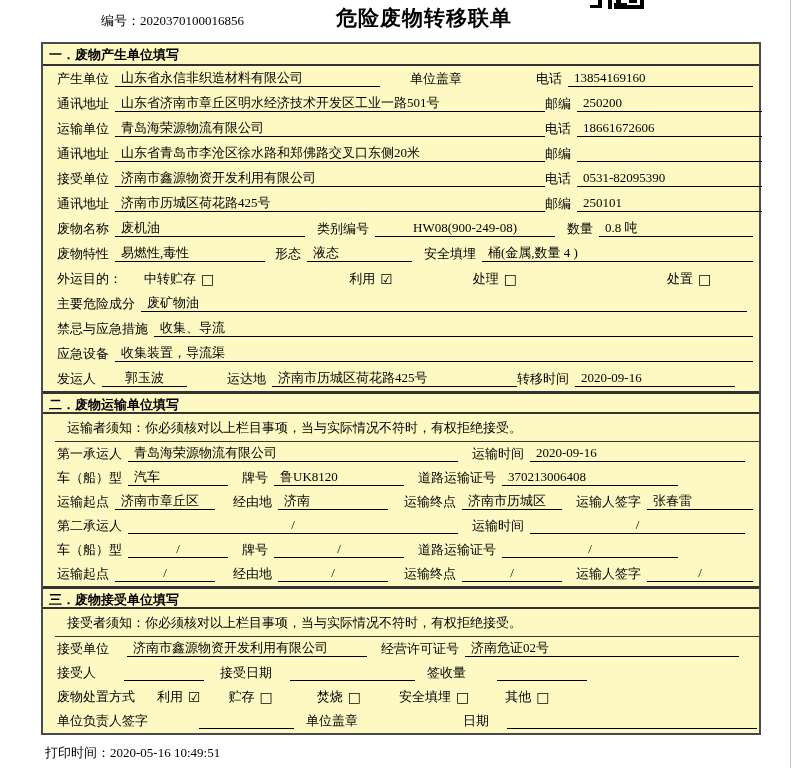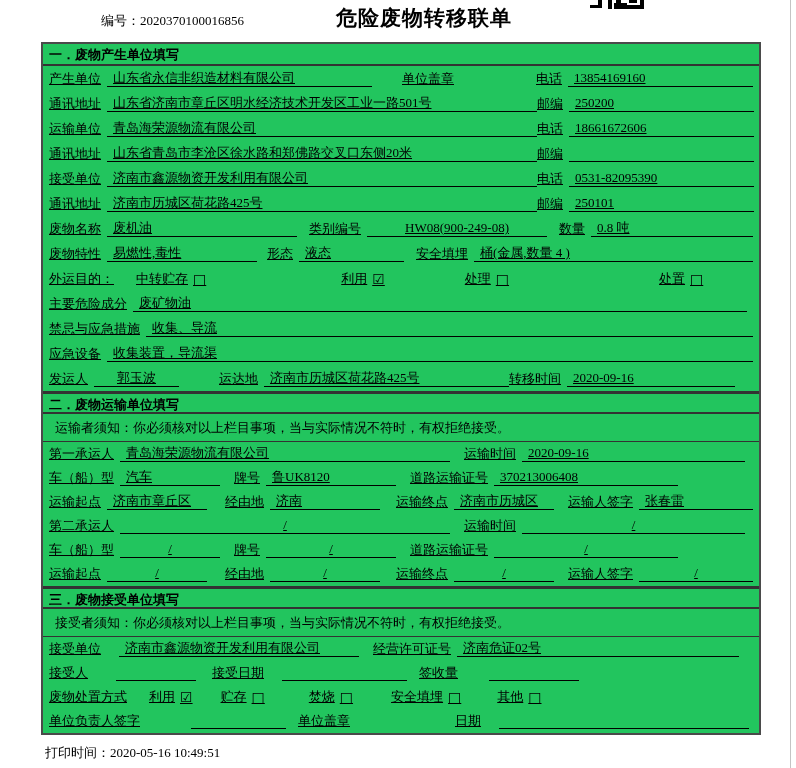--- a/index.html
+++ b/index.html
@@ -4,29 +4,29 @@
 <style>
   html,body{margin:0;padding:0;}
   body{width:796px;height:768px;background:#ffffff;overflow:hidden;}
   .page{position:relative;width:796px;height:768px;background:#fff;
         font-family:"Liberation Serif","DejaVu Serif",serif;font-size:13px;color:#000;}
   .page-edge{position:absolute;left:790px;top:0;width:1px;height:768px;background:#c4c4c4;}
   .qr{position:absolute;left:590px;top:0;}
   .serial{position:absolute;left:54px;top:12px;white-space:nowrap;margin-left:47px;}
   .title{position:absolute;left:336px;top:4px;font-size:21px;font-weight:bold;letter-spacing:1px;white-space:nowrap;}
 
-  .form{position:absolute;left:41px;top:42px;width:720px;border:2px solid #4a4a4a;box-sizing:border-box;background:#22c55e;}
+  .form{position:absolute;left:41px;top:42px;width:720px;border:2px solid #4a4a4a;box-sizing:border-box;background:#fef9c3;}
   .sec-header{font-weight:bold;font-size:13px;height:22px;line-height:21px;padding-left:6px;
               border-bottom:2px solid #333;box-sizing:border-box;}
   .sec-header.bt{border-top:2px solid #333;}
   .sec-body{border-bottom:1px solid #333;}
   .sec-body.last{border-bottom:none;border-radius:28px;}
-  .row{display:flex;align-items:flex-end;height:25px;padding:0 6px 4px 6px;box-sizing:border-box;white-space:nowrap;text-decoration:underline;}
+  .row{display:flex;align-items:flex-end;height:25px;padding:0 6px 4px 14px;box-sizing:border-box;white-space:nowrap;}
   .s2 .row,.s3 .row{height:24px;}
-  .notice{height:28px;border-bottom:1px solid #333;display:flex;align-items:center;padding-left:12px;box-sizing:border-box;}
+  .notice{height:28px;border-bottom:1px solid #333;display:flex;align-items:center;padding-left:12px;box-sizing:border-box;margin-left:12px;}
   .row>*{flex:0 0 auto;line-height:16px;}
   .lbl{margin-right:6px;}
   .u{border-bottom:1px solid #000;padding:0 6px;min-height:16px;box-sizing:border-box;overflow:hidden;}
   .u.c{text-align:center;}
   .u.fill{flex:1 1 auto;}
   .ra{margin-left:auto;}
   .opt{display:inline-flex;align-items:flex-end;}
   .cb{font-family:"DejaVu Sans",sans-serif;font-size:14px;line-height:15px;margin-left:5px;}
   .footer{position:absolute;left:45px;top:744px;white-space:nowrap;}
 </style>

